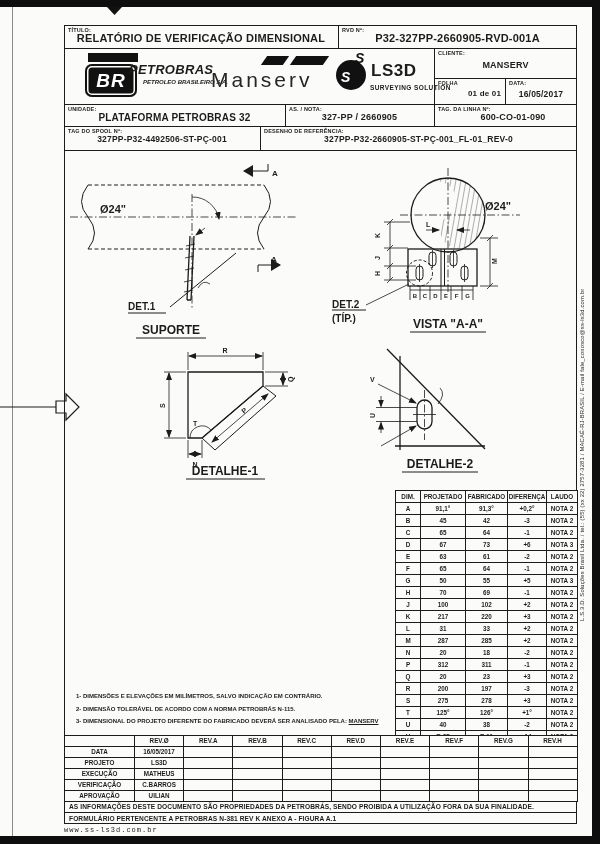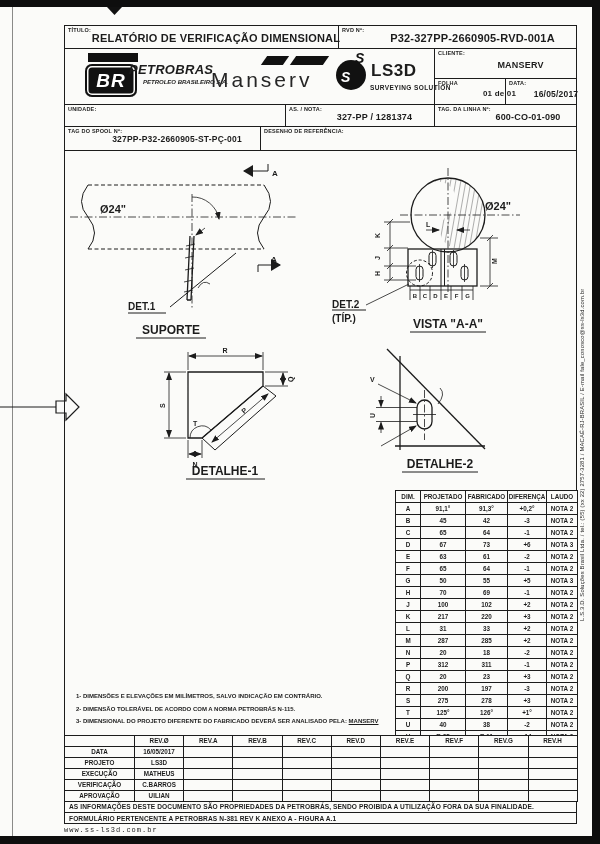--- a/index.html
+++ b/index.html
@@ -3,21 +3,21 @@
 <meta charset="utf-8">
 <style>
   html,body{margin:0;padding:0;}
   body{width:600px;height:844px;background:#e9e9e6;font-family:"Liberation Sans",sans-serif;}
   .page{position:relative;width:600px;height:844px;background:#fbfbf9;overflow:hidden;color:#1c1c1c;}
   .bar{position:absolute;background:#0e0e0e;}
   .hl,.vl{position:absolute;background:#1c1c1c;}
   .hl{height:1px;} .vl{width:1px;}
   .frame{position:absolute;left:64px;top:25px;width:513px;height:799px;border:1.5px solid #1c1c1c;box-sizing:border-box;}
   .cell-label{position:absolute;font-size:5.5px;font-weight:bold;letter-spacing:.2px;}
-  .cell-val{position:absolute;font-weight:bold;text-align:center;letter-spacing:.2px;white-space:nowrap;padding-left:15px;}
+  .cell-val{position:absolute;font-weight:bold;text-align:center;letter-spacing:.2px;white-space:nowrap;}
   .tri{position:absolute;left:107px;top:7px;width:15px;height:8px;background:#111;clip-path:polygon(0 0,100% 0,50% 100%);}
   .edgeline{position:absolute;left:12px;top:7px;width:1px;height:829px;background:#8a8a88;}
   
   .br-strip{position:absolute;left:88px;top:53px;width:50px;height:9px;background:#111;}
   .br-box{position:absolute;left:85px;top:64px;width:52px;height:33px;background:#111;border-radius:7px;
           box-shadow:inset 0 0 0 2px #111, inset 0 0 0 3.5px #fbfbf9;display:flex;align-items:center;justify-content:center;
           color:#fff;font-weight:bold;font-style:italic;font-size:19px;letter-spacing:1px;}
   .petro-name{position:absolute;left:129px;top:62px;font-size:13px;font-weight:bold;font-style:italic;letter-spacing:.3px;}
   .petro-sub{position:absolute;left:143px;top:79px;font-size:6px;font-weight:bold;font-style:italic;}
   .manserv{position:absolute;left:211px;top:68px;font-size:21px;letter-spacing:3px;color:#262626;}
@@ -119,28 +119,30 @@
   <div class="ls3d-sub">SURVEYING SOLUTION</div>
 
   <div class="cell-label" style="left:438px;top:50px;">CLIENTE:</div>
   <div class="cell-val" style="left:434px;top:60px;width:143px;font-size:9px;">MANSERV</div>
   <div class="cell-label" style="left:438px;top:80px;">FOLHA</div>
   <div class="cell-val" style="left:449px;top:89px;width:71px;font-size:8px;">01 de 01</div>
   <div class="cell-label" style="left:509px;top:80px;">DATA:</div>
   <div class="cell-val" style="left:505px;top:89px;width:72px;font-size:8.5px;">16/05/2017</div>
 
   <div class="cell-label" style="left:68px;top:106px;">UNIDADE:</div>
+  <div class="cell-val" style="left:64px;top:112px;width:221px;font-size:10px;">PLATAFORMA PETROBRAS 32</div>
   <div class="cell-label" style="left:289px;top:106px;">AS. / NOTA:</div>
-  <div class="cell-val" style="left:285px;top:112px;width:149px;font-size:9px;">327-PP / 1281374</div>
+  <div class="cell-val" style="left:285px;top:112px;width:149px;font-size:9px;">327-PP / 2660905</div>
   <div class="cell-label" style="left:438px;top:106px;">TAG. DA LINHA Nº:</div>
   <div class="cell-val" style="left:434px;top:112px;width:158px;font-size:9px;">600-CO-01-090</div>
 
   <div class="cell-label" style="left:68px;top:128px;">TAG DO SPOOL Nº:</div>
-  <div class="cell-val" style="left:64px;top:134px;width:196px;font-size:8.5px;">327PP-P32-2660905-ST-PÇ-001</div>
+  <div class="cell-val" style="left:64px;top:134px;width:196px;font-size:8.5px;">327PP-P32-4492506-ST-PÇ-001</div>
   <div class="cell-label" style="left:264px;top:128px;">DESENHO DE REFERÊNCIA:</div>
+  <div class="cell-val" style="left:260px;top:134px;width:317px;font-size:8.5px;">327PP-P32-2660905-ST-PÇ-001_FL-01_REV-0</div>
 
   <svg style="left:66px;top:158px;" width="260" height="192" viewBox="0 0 260 192">
     <g>
       <path class="ln dash" d="M22,27 H198"></path>
       <path class="ln dash" d="M22,91 H198"></path>
       <path class="ln" d="M22,27 Q9,44 22,59 Q35,75 22,91"></path>
       <path class="ln" d="M198,27 Q211,44 198,59 Q185,75 198,91"></path>
       <path class="ln cdash" d="M4,59 H232"></path>
     </g>
     <g>

